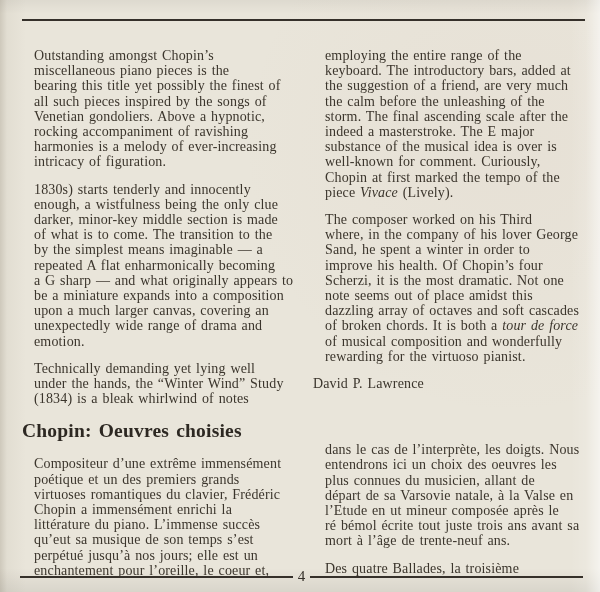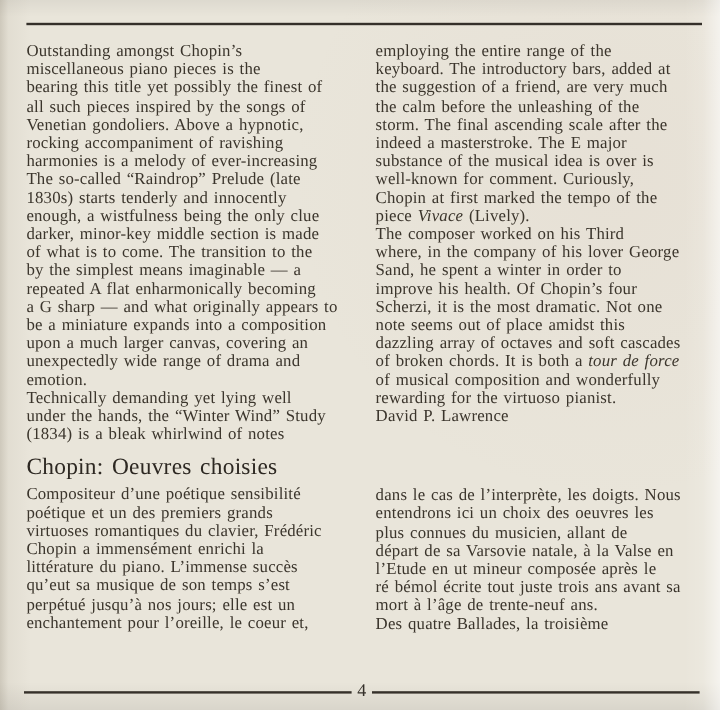--- a/index.html
+++ b/index.html
@@ -32,26 +32,26 @@
   .col {
     position: absolute;
     top: 36px;
     font-size: 14px;
     line-height: 15.2px;
     letter-spacing: 0.15px;
     word-spacing: 1.1px;
   }
   .col-left  { left: 22px;  width: 272px; }
   .col-right { left: 313px; width: 272px; }
-  .para { margin: 0; }
+  .para { margin: 12px; }
   .line { white-space: nowrap; }
   .heading {
     font-size: 19.5px;
     line-height: 26px;
-    font-weight: normal;
+    font-weight: bold;
     margin: 7px 0 2px 0;
     color: #2d2822;
     letter-spacing: 0.2px;
     word-spacing: 2px;
     white-space: nowrap;
   }
   .byline {
     padding-right: 2px;
   }
   .fr-right { margin-top: 51px; }
@@ -87,23 +87,23 @@
   <div class="col col-left">
     <div>
         <div class="para">
           <div class="line">Outstanding amongst Chopin’s</div>
           <div class="line">miscellaneous piano pieces is the</div>
           <div class="line">bearing this title yet possibly the finest of</div>
           <div class="line">all such pieces inspired by the songs of</div>
           <div class="line">Venetian gondoliers. Above a hypnotic,</div>
           <div class="line">rocking accompaniment of ravishing</div>
           <div class="line">harmonies is a melody of ever-increasing</div>
+          <div class="line">intricacy of figuration.</div>
         </div>
         <div class="para">
-          <div class="line">The so-called “Raindrop” Prelude (late</div>
           <div class="line">1830s) starts tenderly and innocently</div>
           <div class="line">enough, a wistfulness being the only clue</div>
           <div class="line">darker, minor-key middle section is made</div>
           <div class="line">of what is to come. The transition to the</div>
           <div class="line">by the simplest means imaginable — a</div>
           <div class="line">repeated A flat enharmonically becoming</div>
           <div class="line">a G sharp — and what originally appears to</div>
           <div class="line">be a miniature expands into a composition</div>
           <div class="line">upon a much larger canvas, covering an</div>
           <div class="line">unexpectedly wide range of drama and</div>
@@ -111,21 +111,21 @@
         </div>
         <div class="para">
           <div class="line">Technically demanding yet lying well</div>
           <div class="line">under the hands, the “Winter Wind” Study</div>
           <div class="line">(1834) is a bleak whirlwind of notes</div>
         </div>
       </div>
     <h2 class="heading">Chopin: Oeuvres choisies</h2>
     <div>
         <div class="para">
-          <div class="line">Compositeur d’une poétique sensibilité</div>
+          <div class="line">Compositeur d’une extrême immensément</div>
           <div class="line">poétique et un des premiers grands</div>
           <div class="line">virtuoses romantiques du clavier, Frédéric</div>
           <div class="line">Chopin a immensément enrichi la</div>
           <div class="line">littérature du piano. L’immense succès</div>
           <div class="line">qu’eut sa musique de son temps s’est</div>
           <div class="line">perpétué jusqu’à nos jours; elle est un</div>
           <div class="line">enchantement pour l’oreille, le coeur et,</div>
         </div>
       </div>
   </div>

